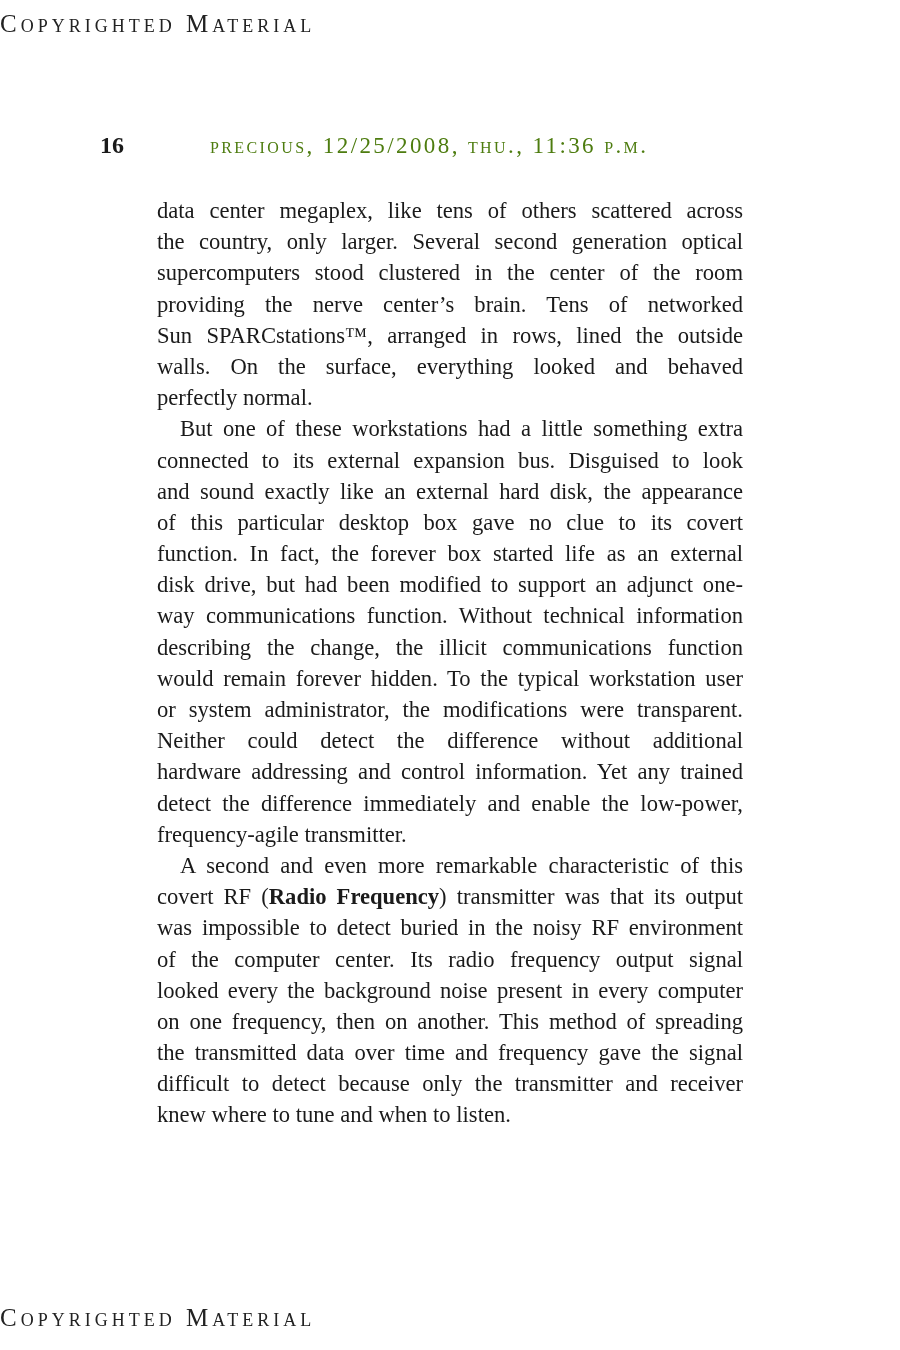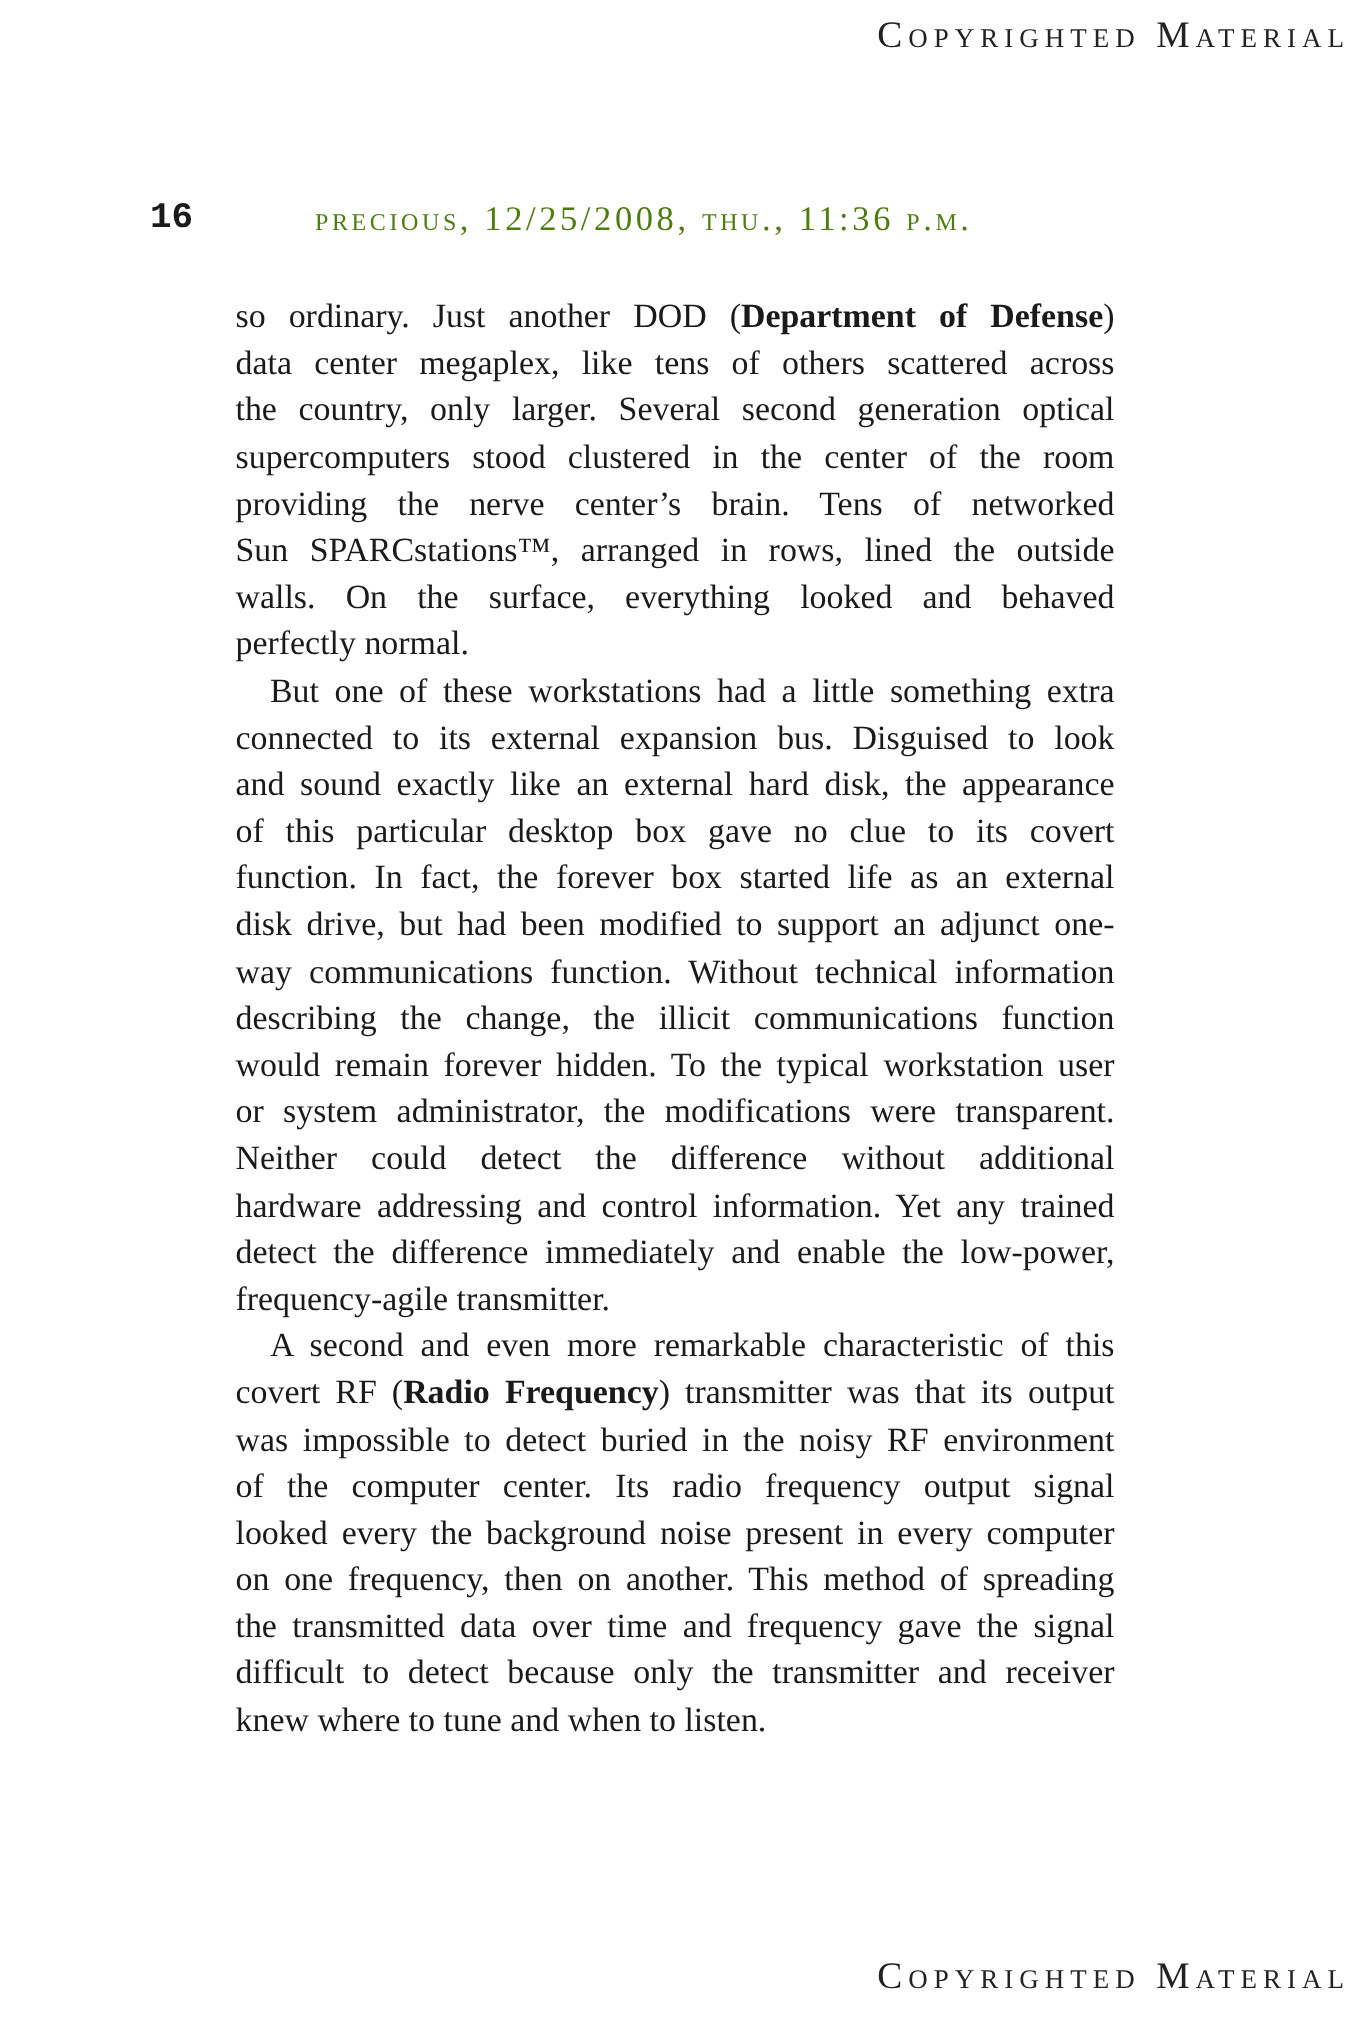--- a/index.html
+++ b/index.html
@@ -1,26 +1,26 @@
 <!DOCTYPE html>
 <html><head>
 <meta charset="utf-8">
 <style>
   html, body { margin: 0; padding: 0; background: #ffffff; }
   body { width: 900px; height: 1350px; position: relative; overflow: hidden; color: #1a1a1a; }
   .watermark {
-    position: absolute; left: 0; width: 900px; text-align: right;
+    position: absolute; left: 0; width: 900px; text-align: left;
     font-family: "Liberation Serif", serif; font-variant: small-caps;
     font-size: 25px; letter-spacing: 4px; color: #222;
   }
   .wm-top { top: 10px; }
   .wm-bottom { top: 1304px; }
   .page-number {
     position: absolute; left: 100px; top: 132px;
-    font-family: Liberation Mono, monospace; font-weight: bold; font-size: 24px; color: #1a1a1a;
+    font-family: Liberation Serif, serif; font-weight: bold; font-size: 24px; color: #1a1a1a;
   }
   .running-head {
     position: absolute; left: 210px; top: 133px;
     font-family: "Liberation Serif", serif; font-variant: small-caps;
     font-size: 23px; letter-spacing: 2.4px; color: #4d7c0f;
   }
   .body-text {
     position: absolute; left: 157px; top: 195px; width: 586px;
     font-family: "Liberation Serif", serif; font-size: 22.6px; line-height: 31.2px; color: #1a1a1a;
   }
@@ -35,21 +35,20 @@
 </head>
 <body>
 
 <div class="watermark wm-top">Copyrighted Material</div>
 
 <div class="page-number">16</div>
 <div class="running-head">precious, 12/25/2008, thu., 11:36 p.m.</div>
 
 <div class="body-text" id="body-text">
     <div>
-      <span class="line"><span>so ordinary. Just another DOD (</span><b>Department of Defense</b><span>)</span></span>
       <span class="line"><span>data center megaplex, like tens of others scattered across</span></span>
       <span class="line"><span>the country, only larger. Several second generation optical</span></span>
       <span class="line"><span>supercomputers stood clustered in the center of the room</span></span>
       <span class="line"><span>providing the nerve center’s brain. Tens of networked</span></span>
       <span class="line"><span>Sun SPARCstations™, arranged in rows, lined the outside</span></span>
       <span class="line"><span>walls. On the surface, everything looked and behaved</span></span>
       <span class="line last"><span>perfectly normal.</span></span>
     </div>
     <div>
       <span class="line indent"><span>But one of these workstations had a little something extra</span></span>

